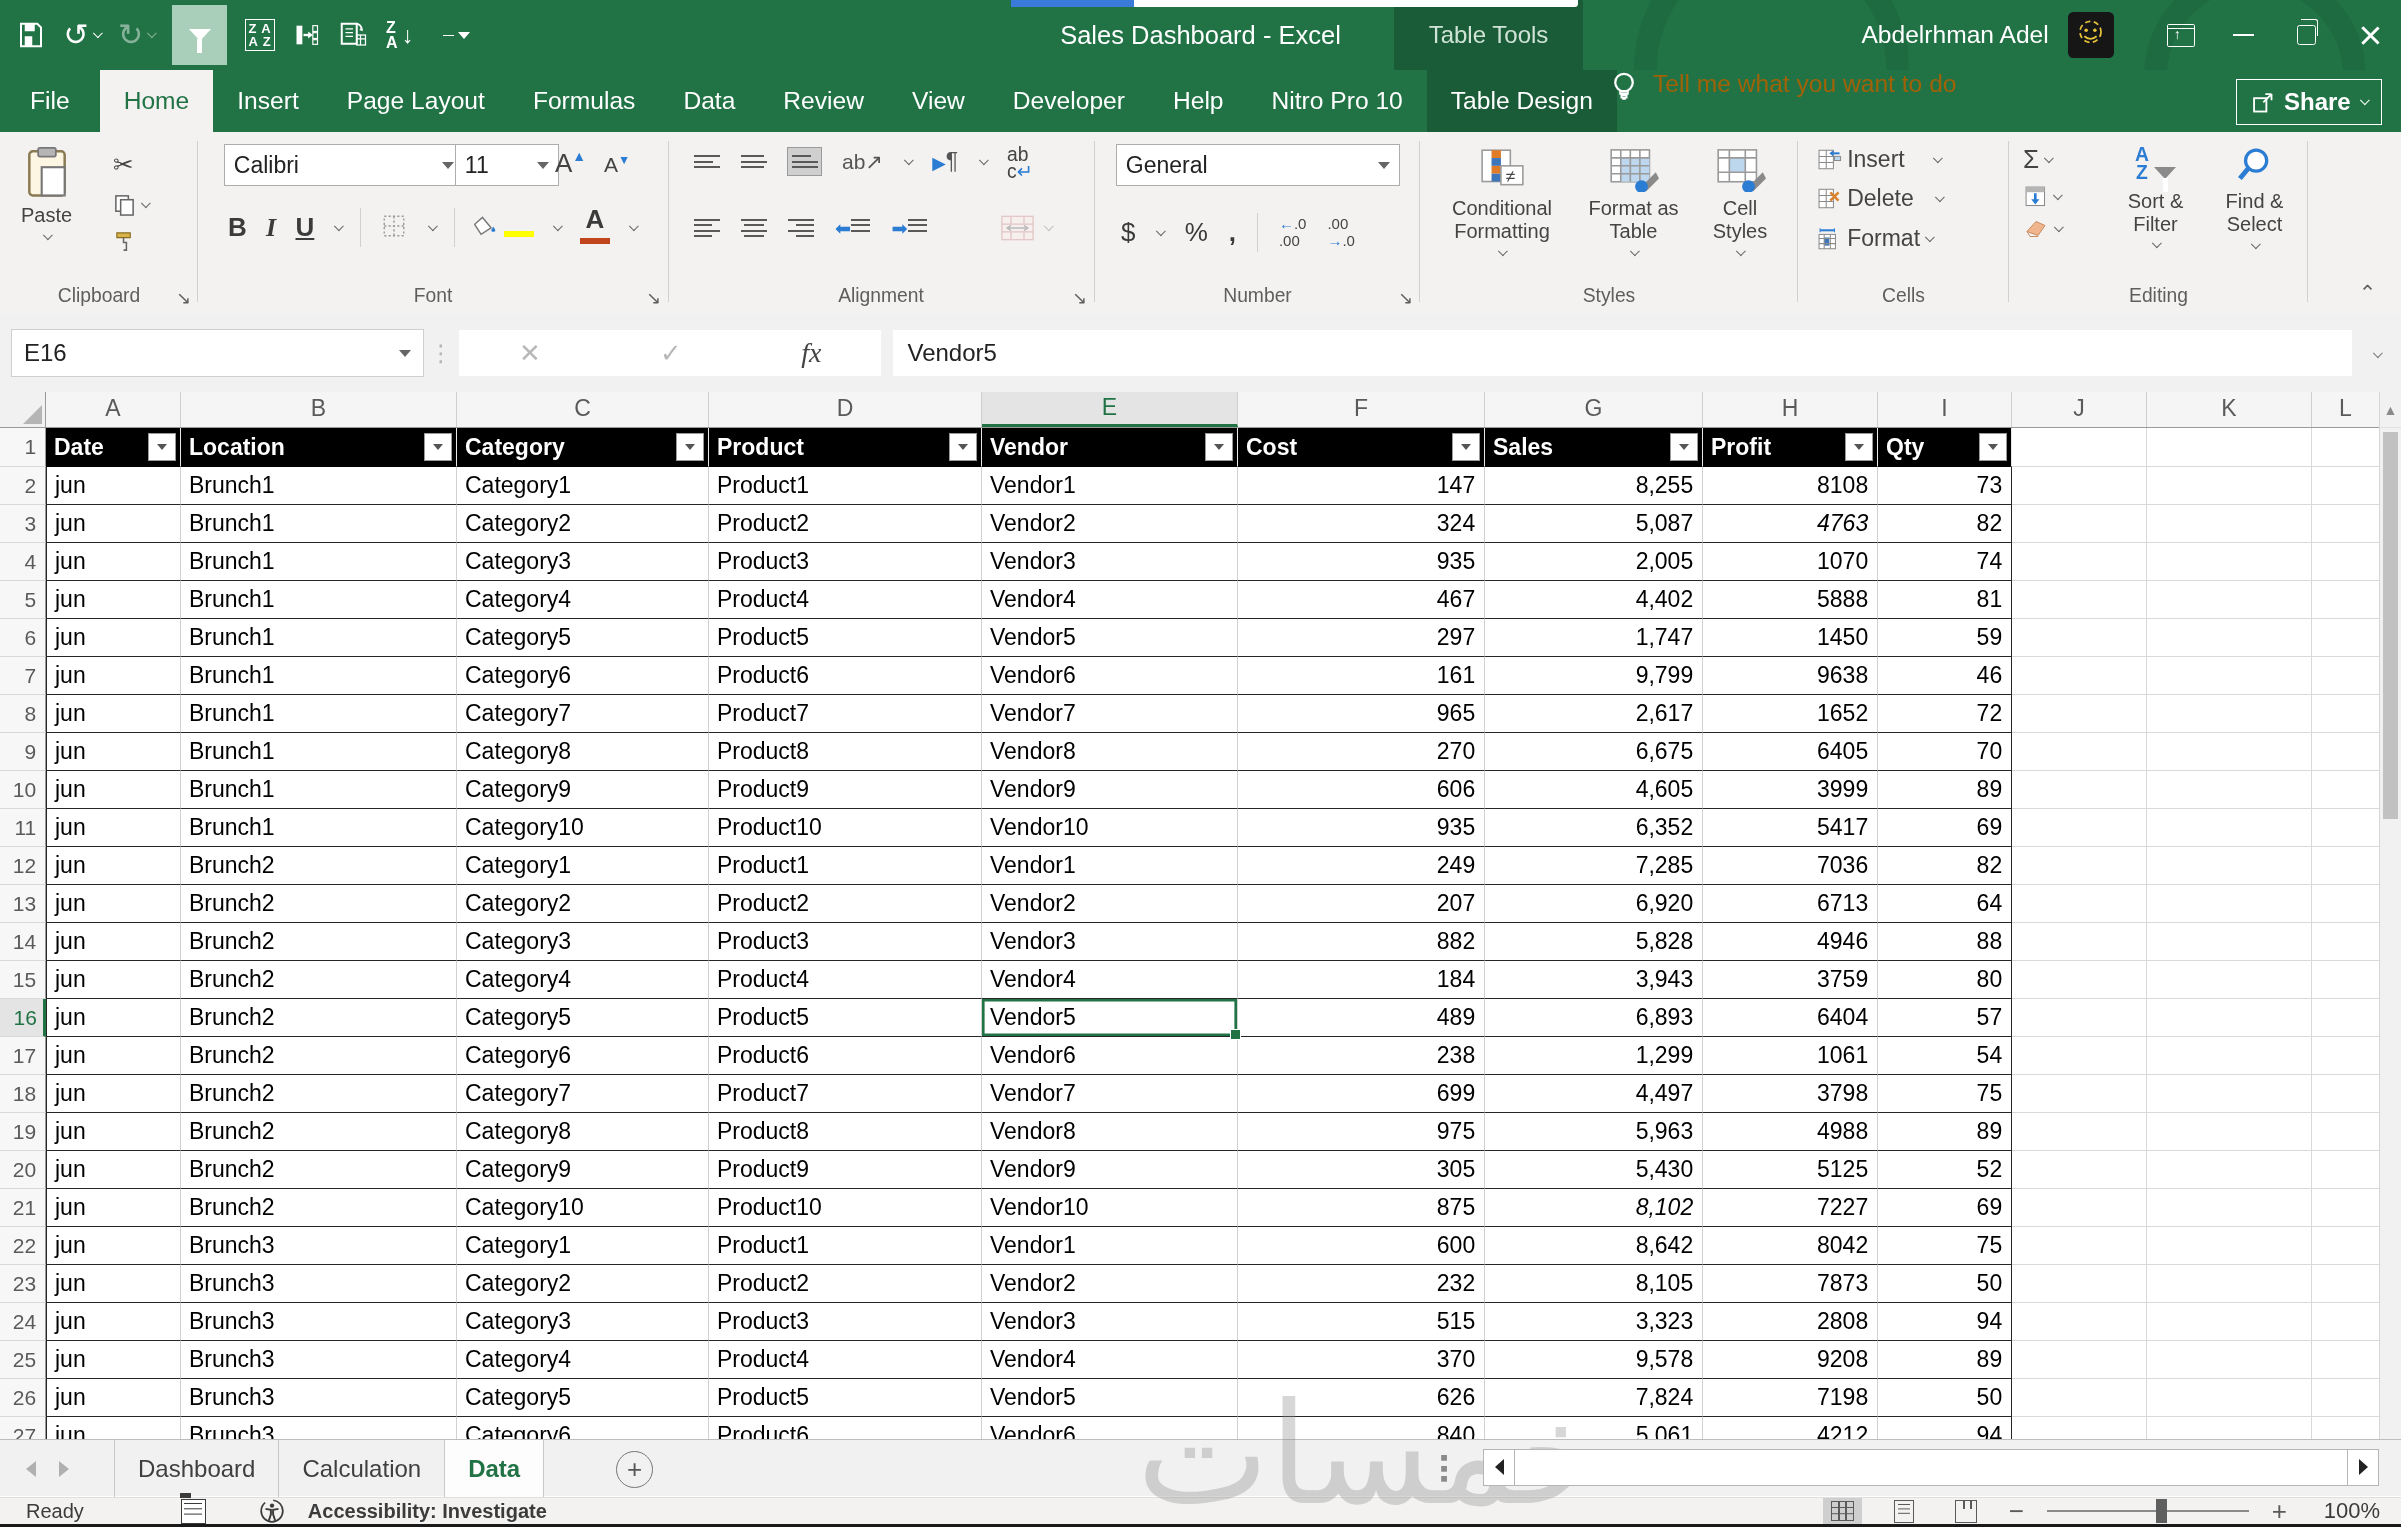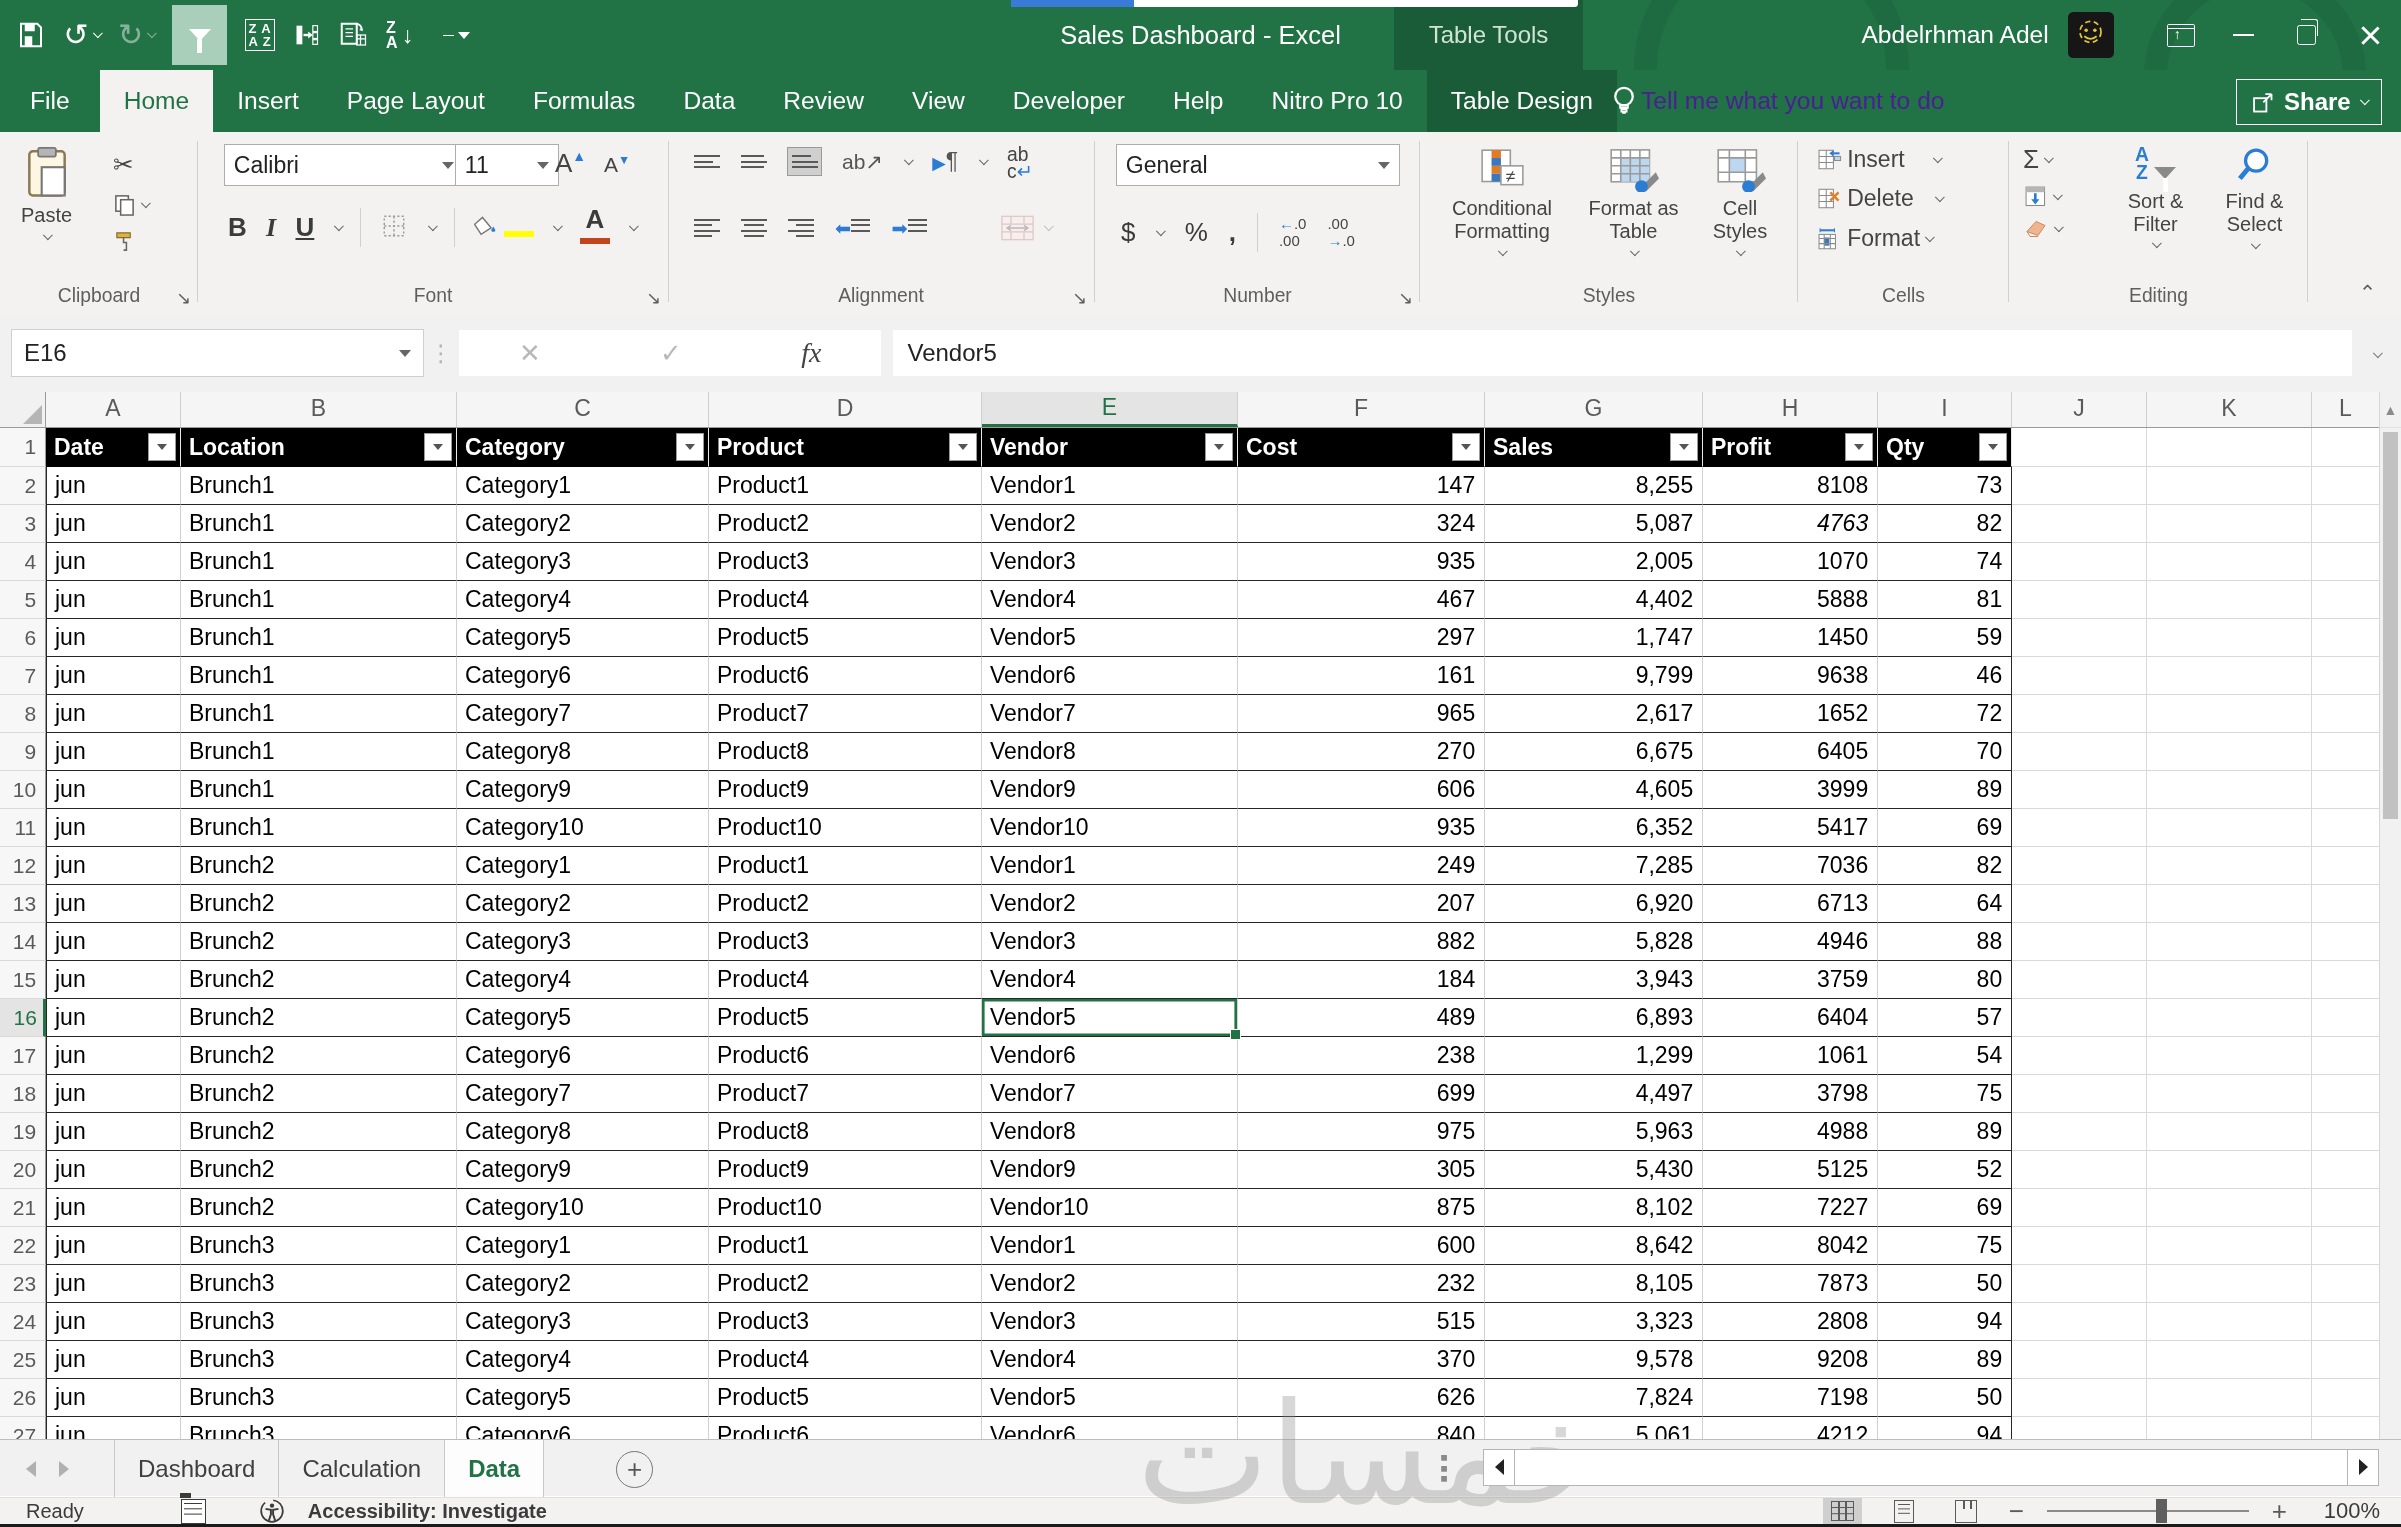--- a/index.html
+++ b/index.html
@@ -41,21 +41,21 @@
   .ribdisp{width:26px;height:21px;border:1.8px solid #fff;border-radius:1.8px;position:relative;}
   .ribdisp:before{content:"";position:absolute;left:0;top:3.5px;right:0;border-top:1.8px solid #fff;}
   .ribdisp:after{content:"↑";position:absolute;left:6.2px;top:1.8px;font-size:14px;color:#fff;}
 
   
   #tabsrow{position:absolute;left:0;top:70px;width:2401px;height:62px;background:#217346;display:flex;align-items:stretch;}
   .rtab{color:#fff;font-size:24.6px;display:flex;align-items:center;padding:0 24px;cursor:default;}
   .rtab.file{background:#217346;padding:0 30px;}
   .rtab.active{background:#f3f2f1;color:#217346;}
   .rtab.contextual{background:#1a5c38;}
-  #tellme{position:absolute;left:1609px;top:70px;height:62px;display:flex;align-items:center;gap:2px;color:#4c1d95;font-size:24.6px;}
+  #tellme{position:absolute;left:1609px;top:70px;height:62px;display:flex;gap:14px;color:#a16207;font-size:24.6px;}
   #sharebtn{position:absolute;right:19.3px;top:79px;height:44px;border:1.8px solid #fff;display:flex;align-items:center;gap:8.8px;padding:0 14px;color:#fff;font-size:24px;font-weight:bold;}
 
   
   #ribbon{position:absolute;left:0;top:132px;width:2401px;height:182px;background:#f3f2f1;border-bottom:0.9px solid #d8d6d4;color:#444;}
   .grp{position:absolute;top:0;height:182px;}
   .gsep{position:absolute;top:8.8px;bottom:12.3px;width:0.9px;background:#d2d0ce;}
   .glabel{position:absolute;bottom:7px;left:0;right:0;text-align:center;font-size:19.3px;color:#605e5c;}
   .launcher{position:absolute;bottom:5.3px;right:7px;font-size:17.6px;color:#605e5c;}
   .bigbtn{display:flex;flex-direction:column;align-items:center;gap:5.3px;font-size:20px;color:#444;text-align:center;line-height:1.15;}
   .mini{display:flex;align-items:center;gap:5.3px;font-size:23px;color:#444;}
@@ -931,21 +931,21 @@
           <div class="c g" style="width: 68px;"></div>
         </div>
         <div class="row">
           <div class="gut">21</div>
           <div class="c t first" style="width: 135px;">jun</div>
           <div class="c t" style="width: 276px;">Brunch2</div>
           <div class="c t" style="width: 252px;">Category10</div>
           <div class="c t" style="width: 273px;">Product10</div>
           <div class="c t" style="width: 256px;">Vendor10</div>
           <div class="c t num" style="width: 247px;">875</div>
-          <div class="c t num" style="width: 218px;">8,102</div>
+          <div class="c t num" style="width: 218px; font-style: italic;">8,102</div>
           <div class="c t num" style="width: 175px;">7227</div>
           <div class="c t num last" style="width: 134px;">69</div>
           <div class="c g" style="width: 135px;"></div>
           <div class="c g" style="width: 165px;"></div>
           <div class="c g" style="width: 68px;"></div>
         </div>
         <div class="row">
           <div class="gut">22</div>
           <div class="c t first" style="width: 135px;">jun</div>
           <div class="c t" style="width: 276px;">Brunch3</div>

